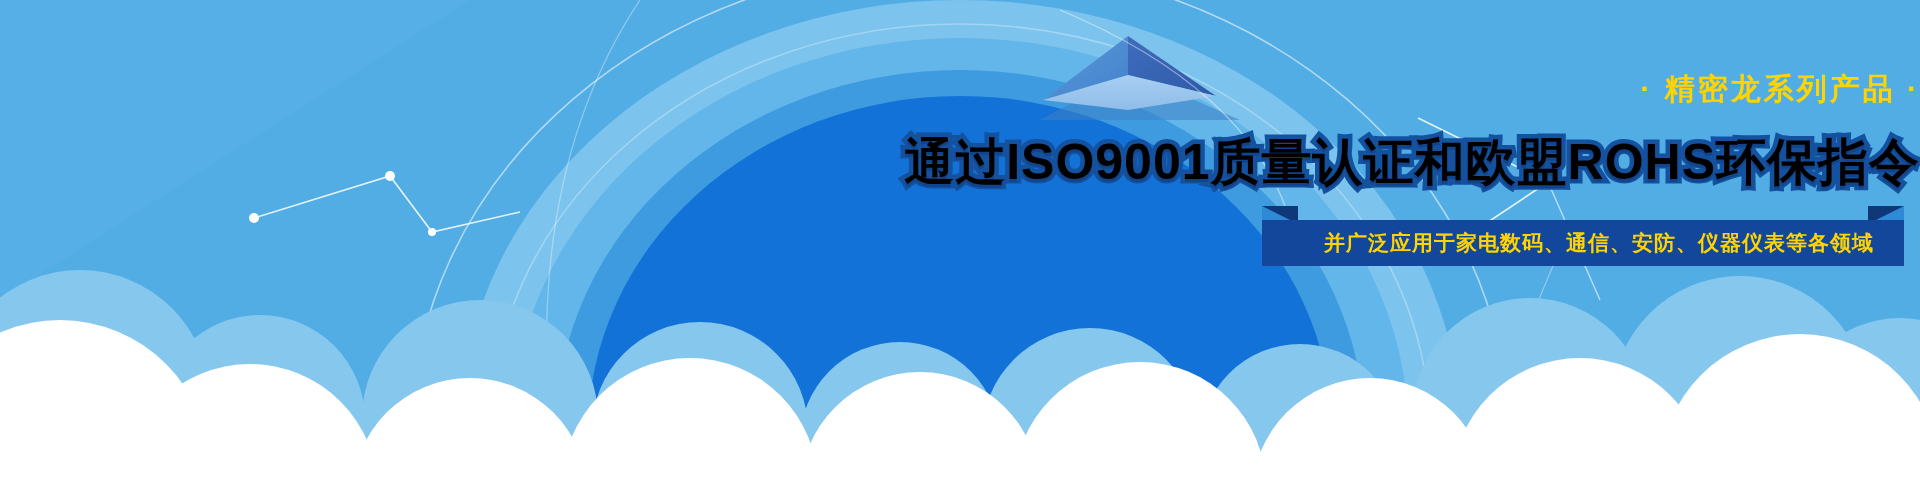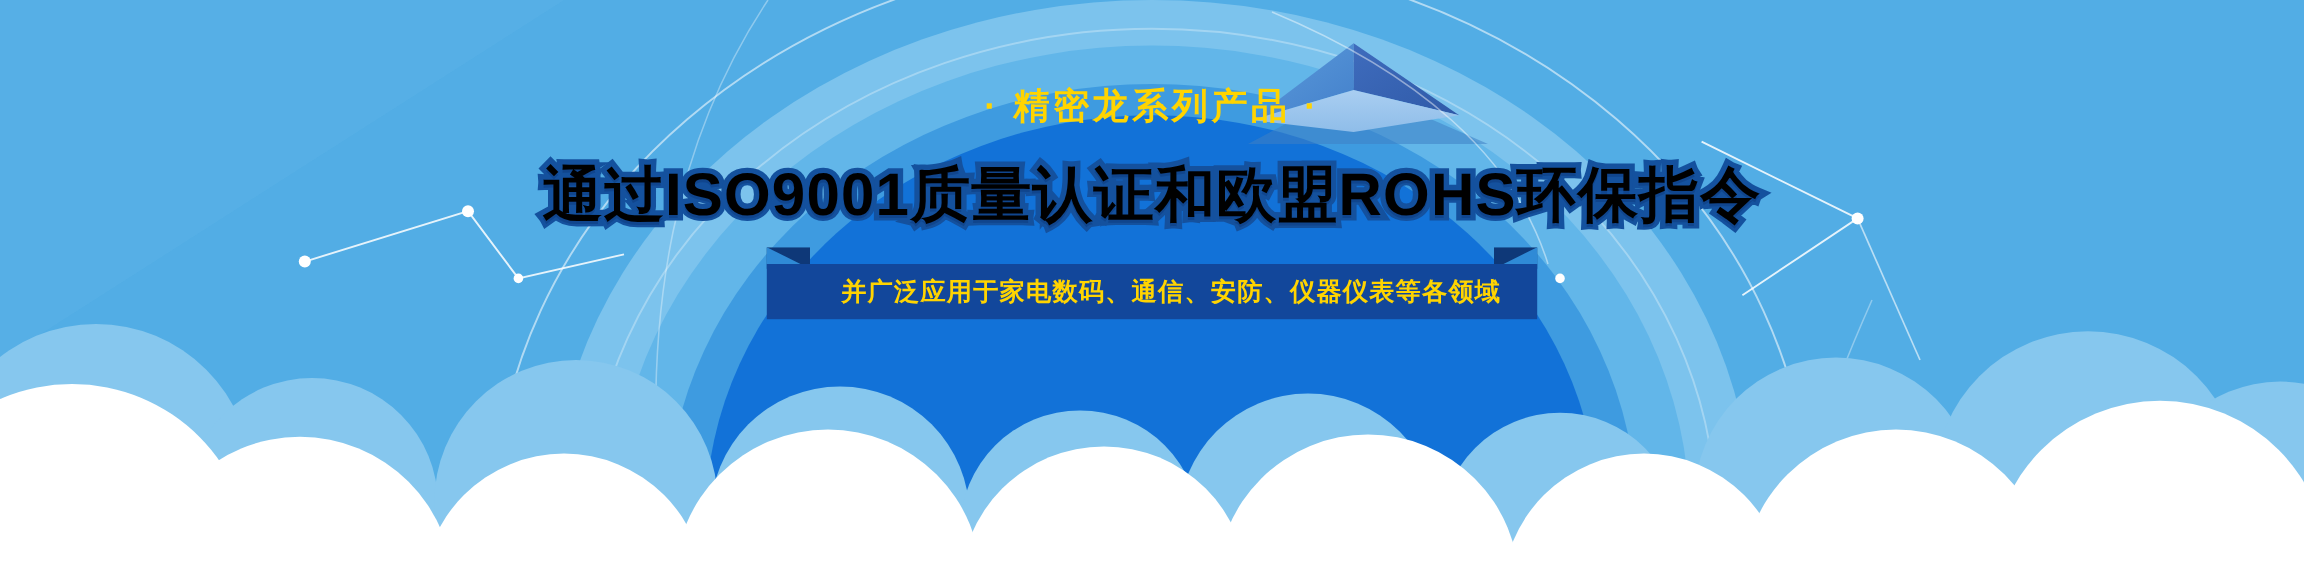--- a/index.html
+++ b/index.html
@@ -25,21 +25,21 @@
     height:480px;
     display:block;
   }
 
   
   #content {
     position:absolute;
     inset:0;
     display:flex;
     flex-direction:column;
-    align-items:center;
+    align-items:flex-end;
     pointer-events:none;
   }
 
   #eyebrow {
     margin-top:74px;
     font-size:30px;
     font-weight:bold;
     letter-spacing:3px;
     color:#FFD400;
     white-space:nowrap;

